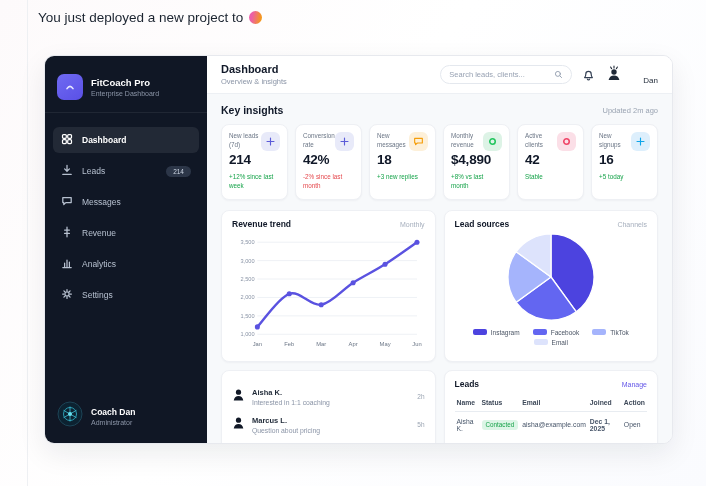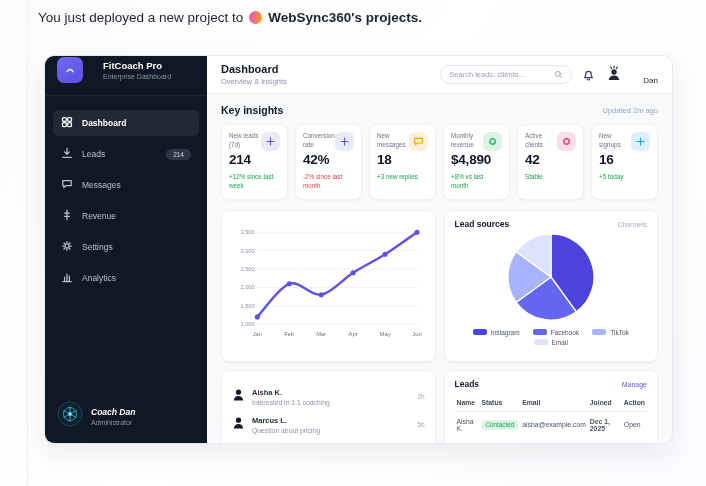--- a/index.html
+++ b/index.html
@@ -21,33 +21,33 @@
   
   .next-steps { position:absolute; left:38px; top:490px; font-size:13.5px; font-weight:600; color:#16202e; }
 
   
   .card { position:absolute; left:44px; top:55px; width:629px; height:389px;
     background:#fff; border:1px solid #e7e9ee; border-radius:10px;
     box-shadow:0 10px 28px rgba(15,23,42,.08); display:flex; overflow:hidden; }
 
   
   .sidebar { width:162px; flex:0 0 162px; background:#101725; color:#c3ccd9; display:flex; flex-direction:column; }
-  .brand { display:flex; gap:20px; align-items:center; padding:1px 12px 12px; border-bottom:1px solid rgba(255,255,255,.07); }
+  .brand { display:flex; gap:8px; align-items:center; padding:18px 12px 12px; border-bottom:1px solid rgba(255,255,255,.07); }
   .brand-logo { width:26px; height:26px; border-radius:7px; flex:0 0 26px;
     background:linear-gradient(145deg,#6f6af2,#5a50e6); display:flex; align-items:center; justify-content:center; }
   .brand-name { font-size:9.5px; font-weight:700; color:#fff; }
   .brand-sub { font-size:7px; color:#8b95a7; margin-top:2px; }
   .nav { padding:14px 8px; display:flex; flex-direction:column; gap:5px; flex:1; }
   .nav-item { display:flex; align-items:center; gap:9px; padding:6px 8px; border-radius:6px;
     font-size:8.5px; color:#b7c1d0; cursor:default; }
   .nav-item.active { background:rgba(255,255,255,.08); color:#fff; font-weight:700; }
   .nav-item svg { width:12px; height:12px; flex:0 0 12px; }
   .nav-badge { margin-left:auto; background:#2c3648; color:#cdd6e3; font-size:6.5px; padding:2px 7px; border-radius:8px; }
   .side-user { padding:12px; display:flex; gap:8px; align-items:center; }
-  .user-name { font-size:8.5px; color:#fff; font-weight:700;font-style:italic; }
+  .user-name { font-size:8.5px; color:#fff; font-weight:700; }
   .user-role { font-size:7px; color:#8b95a7; margin-top:2px; }
 
   
   .main { flex:1; min-width:0; display:flex; flex-direction:column; background:#f7f9fb; }
   .topbar { background:#fff; border-bottom:1px solid #edf0f4; display:flex; align-items:center; padding:7px 14px; gap:10px; }
   .tb-title { font-size:11px; font-weight:700; color:#101828; }
   .tb-sub { font-size:7.5px; color:#8a94a6; margin-top:2px; }
   .search { margin-left:auto; display:flex; align-items:center; gap:4px; border:1px solid #e4e8ee;
     border-radius:11px; padding:4px 8px; width:132px; background:#fff; }
   .search input { border:none; outline:none; font-size:7.5px; color:#334155; width:100%; background:transparent;
@@ -107,21 +107,20 @@
 </style>
 </head>
 <body>
 
 <div class="page">
   <div class="v-line"></div>
 
   <div class="banner">
     <span>You just deployed a new project to</span>
     <span class="dot"></span>
-    <span class="strong">WebSync360's projects.</span>
   </div>
 
   <div class="card">
 
     <div class="sidebar">
       <div class="brand">
         <div class="brand-logo">
           <svg width="14" height="14" viewBox="0 0 14 14">
               <path d="M4 8.6 Q7 4.2 10 8.6" stroke="#e6e8ff" stroke-width="1.6" fill="none" stroke-linecap="round"></path>
             </svg>
@@ -155,30 +154,30 @@
             <span>Messages</span>
           </div>
           <div class="nav-item">
             <span><svg width="12" height="12" viewBox="0 0 12 12" fill="none" stroke="currentColor" stroke-width="1.25" stroke-linecap="round">
                 <path d="M6 1.2v9.6M3.6 4h4.8M3.6 7.4h4.8"></path>
               </svg></span>
             <span>Revenue</span>
           </div>
           <div class="nav-item">
             <span><svg width="12" height="12" viewBox="0 0 12 12" fill="none" stroke="currentColor" stroke-width="1.25" stroke-linecap="round">
+                <path d="M1.8 10.5h8.4M3.6 10V6.2M6 10V3.2M8.4 10V5"></path>
+              </svg></span>
+            <span>Analytics</span>
+          </div>
+          <div class="nav-item">
+            <span><svg width="12" height="12" viewBox="0 0 12 12" fill="none" stroke="currentColor" stroke-width="1.25" stroke-linecap="round">
                 <circle cx="6" cy="6" r="2.1"></circle>
                 <path d="M6 1.6v1.3M6 9.1v1.3M1.6 6h1.3M9.1 6h1.3M2.9 2.9l.9.9M8.2 8.2l.9.9M9.1 2.9l-.9.9M2.9 9.1l.9-.9"></path>
               </svg></span>
             <span>Settings</span>
-          </div>
-          <div class="nav-item">
-            <span><svg width="12" height="12" viewBox="0 0 12 12" fill="none" stroke="currentColor" stroke-width="1.25" stroke-linecap="round">
-                <path d="M1.8 10.5h8.4M3.6 10V6.2M6 10V3.2M8.4 10V5"></path>
-              </svg></span>
-            <span>Analytics</span>
           </div>
         </div>
       <div class="side-user">
         <span>
           <svg width="26" height="26" viewBox="0 0 26 26">
             <circle cx="13" cy="13" r="12" fill="#0c2231" stroke="#1d4456" stroke-width="1"></circle>
             <circle cx="13" cy="13" r="6.5" fill="none" stroke="#2b9db3" stroke-width="1"></circle>
             <path d="M13 5.5v15M6.5 9.3l13 7.4M6.5 16.7l13-7.4" stroke="#3fc1d8" stroke-width=".8" fill="none"></path>
             <circle cx="13" cy="13" r="2" fill="#67e0f0"></circle>
           </svg>
@@ -286,20 +285,24 @@
                   <path d="M6 2.2v7.6M2.2 6h7.6"></path>
                 </svg>
               </div>
               <div class="mvalue">16</div>
               <div class="mdelta" style="color:#16a34a">+5 today</div>
             </div>
           </div>
 
         <div class="charts-row">
           <div class="chart-card">
+            <div class="cc-head">
+              <span class="cc-title">Revenue trend</span>
+              <span class="cc-tag">Monthly</span>
+            </div>
             <div class="line-wrap">
               <svg id="line-svg" viewBox="0 0 205 126" preserveAspectRatio="xMidYMid meet">
                   <line x1="27" y1="108" x2="197" y2="108" stroke="#edf0f4" stroke-width="1"></line>
                   <text x="24" y="110" font-size="6" fill="#8a94a6" text-anchor="end" font-family="Liberation Sans,sans-serif">1,000</text>
                   <line x1="27" y1="88.4" x2="197" y2="88.4" stroke="#edf0f4" stroke-width="1"></line>
                   <text x="24" y="90.4" font-size="6" fill="#8a94a6" text-anchor="end" font-family="Liberation Sans,sans-serif">1,500</text>
                   <line x1="27" y1="68.8" x2="197" y2="68.8" stroke="#edf0f4" stroke-width="1"></line>
                   <text x="24" y="70.8" font-size="6" fill="#8a94a6" text-anchor="end" font-family="Liberation Sans,sans-serif">2,000</text>
                   <line x1="27" y1="49.2" x2="197" y2="49.2" stroke="#edf0f4" stroke-width="1"></line>
                   <text x="24" y="51.2" font-size="6" fill="#8a94a6" text-anchor="end" font-family="Liberation Sans,sans-serif">2,500</text>

